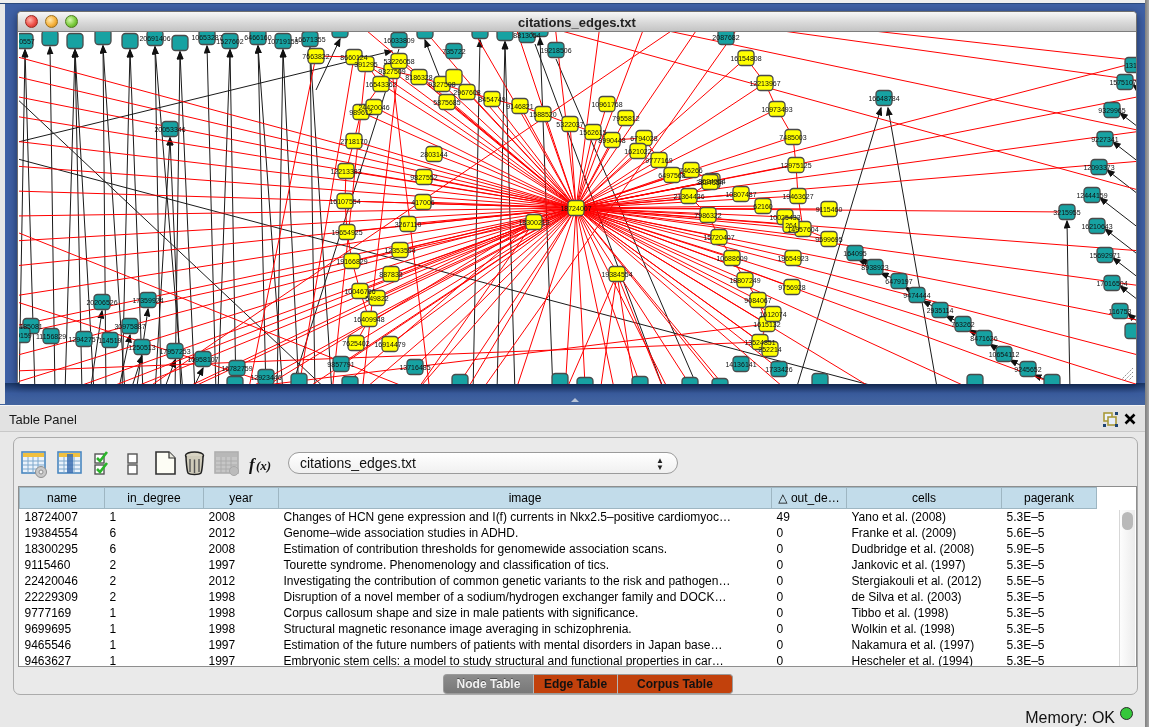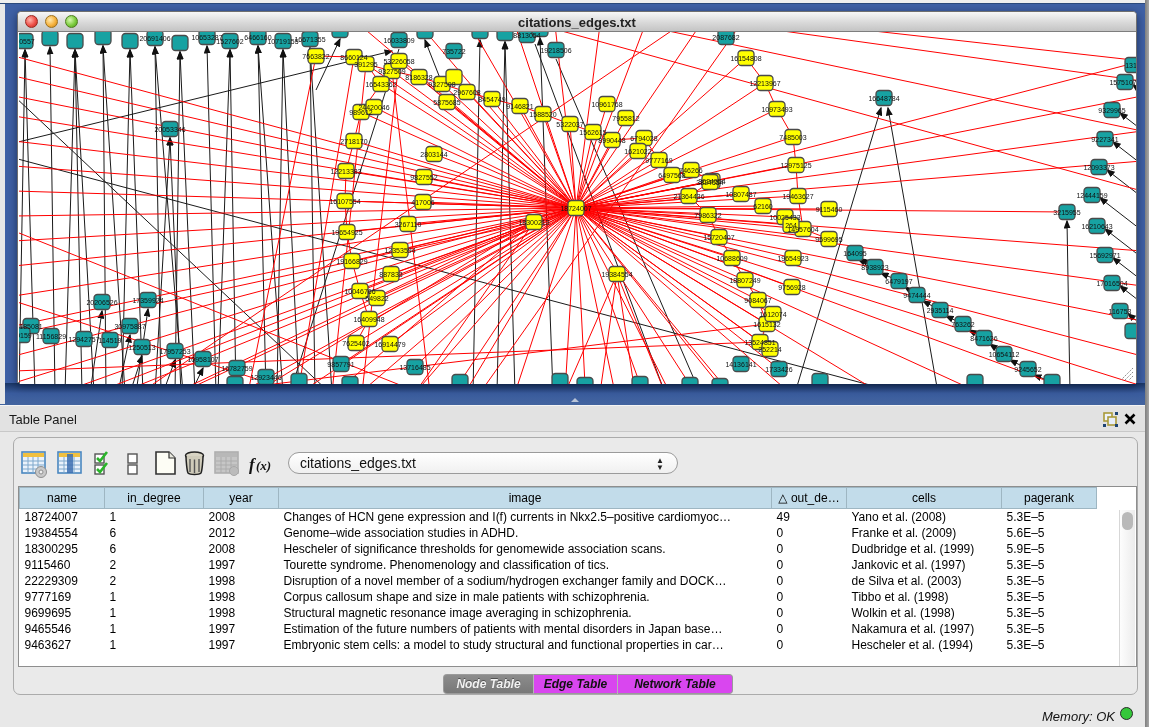--- a/index.html
+++ b/index.html
@@ -45,30 +45,30 @@
                font-size:12px; color:#000; background:#fff; width:1077px; }
   table.grid th { background:#c2dcea; font-weight:normal; border:1px solid #9eb6c2; border-top:1px solid #9eb6c2;
                   height:21px; text-align:center; overflow:hidden; white-space:nowrap; }
   table.grid td { height:16px; padding:0 2px 0 5px; overflow:hidden; white-space:nowrap; border:none; }
   .gridwrap { position:absolute; left:4px; top:48px; width:1119px; height:181px; background:#fff;
               border:1px solid #8e8e8e; overflow:hidden; }
   .vscroll { position:absolute; right:1px; top:23px; width:16px; height:157px;
              background:linear-gradient(90deg,#fdfdfd,#ececec); border-left:1px solid #d7d7d7;}
   .vthumb { position:absolute; left:2px; top:2px; width:11px; height:18px; border-radius:6px; background:#b9b9b9; }
 
-  .tabs { position:absolute; left:429px; top:236px; height:24px; font-size:12px; font-weight:bold;font-style:italic; }
-  .seg { display:inline-block; height:20px; line-height:19px; padding:0; text-align:center; background:#d946ef;
+  .tabs { position:absolute; left:429px; top:236px; height:24px; font-size:12px; font-weight:bold; }
+  .seg { display:inline-block; height:20px; line-height:19px; padding:0; text-align:center; background:#c2410c;
          border-top:1px solid #9a9a9a; border-bottom:1px solid #9a9a9a; color:#111; float:left;}
   .seg.first { border-left:1px solid #9a9a9a; border-radius:4px 0 0 4px; }
   .seg.last { border-right:1px solid #9a9a9a; border-radius:0 4px 4px 0; }
   .seg.sel { background:linear-gradient(#8c8c8c,#787878); color:#f2f2f2; text-shadow:0 -1px 0 rgba(0,0,0,.4); }
   .seg + .seg { border-left:1px solid #b5b5b5; }
 
   .status { position:absolute; left:0; top:295px; width:1149px; height:27px; }
-  .mem { position:absolute; right:34px; top:9px; font-size:13px; color:#111;font-style:italic; }
+  .mem { position:absolute; right:34px; top:9px; font-size:16px; color:#111; }
   .memdot { position:absolute; right:16px; top:7px; width:13px; height:13px; border-radius:50%;
             background:#35c73a; border:1.5px solid #2b2b2b; }
   .floaticon { position:absolute; left:1103px; top:6px; width:15px; height:15px; }
 </style>
 </head>
 <body>
   <div class="topstrip"></div>
   <div class="desktop">
     <div class="winshadow"></div>
     <div class="desk-left"></div>
@@ -733,48 +733,57 @@
               <td>2012</td>
               <td>Genome–wide association studies in ADHD.</td>
               <td>0</td>
               <td>Franke et al. (2009)</td>
               <td>5.6E–5</td>
             </tr>
 <tr>
               <td>18300295</td>
               <td>6</td>
               <td>2008</td>
-              <td>Hescheler of significance thresholds for genomewide association scans.</td>
+              <td>Estimation of contribution thresholds for genomewide association scans.</td>
               <td>0</td>
-              <td>Dudbridge et al. (1999)</td>
+              <td>Dudbridge et al. (2008)</td>
               <td>5.9E–5</td>
             </tr>
 <tr>
               <td>9115460</td>
               <td>2</td>
               <td>1997</td>
               <td>Tourette syndrome. Phenomenology and classification of tics.</td>
               <td>0</td>
               <td>Jankovic et al. (1997)</td>
               <td>5.3E–5</td>
             </tr>
 <tr>
+              <td>22420046</td>
+              <td>2</td>
+              <td>2012</td>
+              <td>Investigating the contribution of common genetic variants to the risk and pathogen…</td>
+              <td>0</td>
+              <td>Stergiakouli et al. (2012)</td>
+              <td>5.5E–5</td>
+            </tr>
+<tr>
               <td>22229309</td>
               <td>2</td>
               <td>1998</td>
               <td>Disruption of a novel member of a sodium/hydrogen exchanger family and DOCK…</td>
               <td>0</td>
               <td>de Silva et al. (2003)</td>
               <td>5.3E–5</td>
             </tr>
 <tr>
               <td>9777169</td>
               <td>1</td>
               <td>1998</td>
-              <td>Corpus callosum shape and size in male patients with schizophrenia.</td>
+              <td>Corpus callosum shape and size in male patients with significance.</td>
               <td>0</td>
               <td>Tibbo et al. (1998)</td>
               <td>5.3E–5</td>
             </tr>
 <tr>
               <td>9699695</td>
               <td>1</td>
               <td>1998</td>
               <td>Structural magnetic resonance image averaging in schizophrenia.</td>
               <td>0</td>
@@ -802,21 +811,21 @@
         </tbody>
         </table>
         <div class="vscroll">
           <div class="vthumb"></div>
         </div>
       </div>
 
       <div class="tabs">
         <div class="seg first sel" style="width:90px">Node Table</div>
         <div class="seg" style="width:84px">Edge Table</div>
-        <div class="seg last" style="width:116px">Network Table</div>
+        <div class="seg last" style="width:116px">Corpus Table</div>
       </div>
     </div>
 
     <div class="status">
       <div class="mem">Memory: OK</div>
       <div class="memdot"></div>
     </div>
 
   </div>
   <div class="rightedge"></div>

